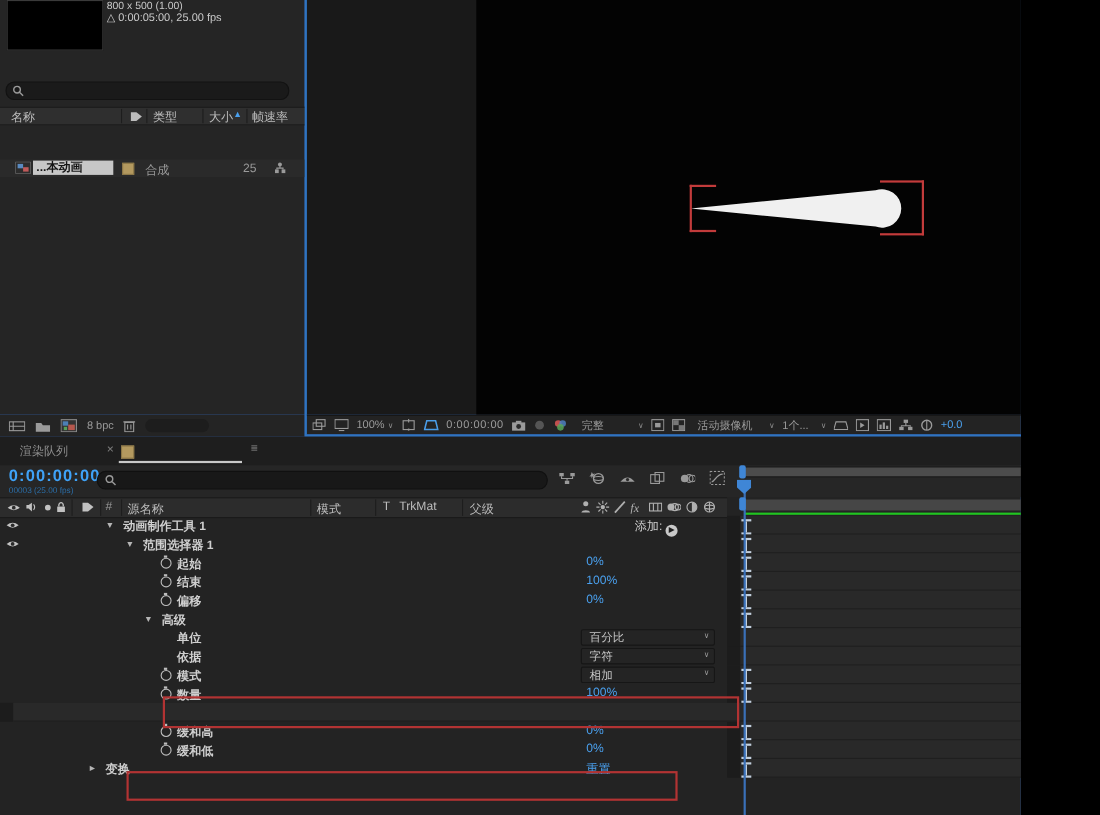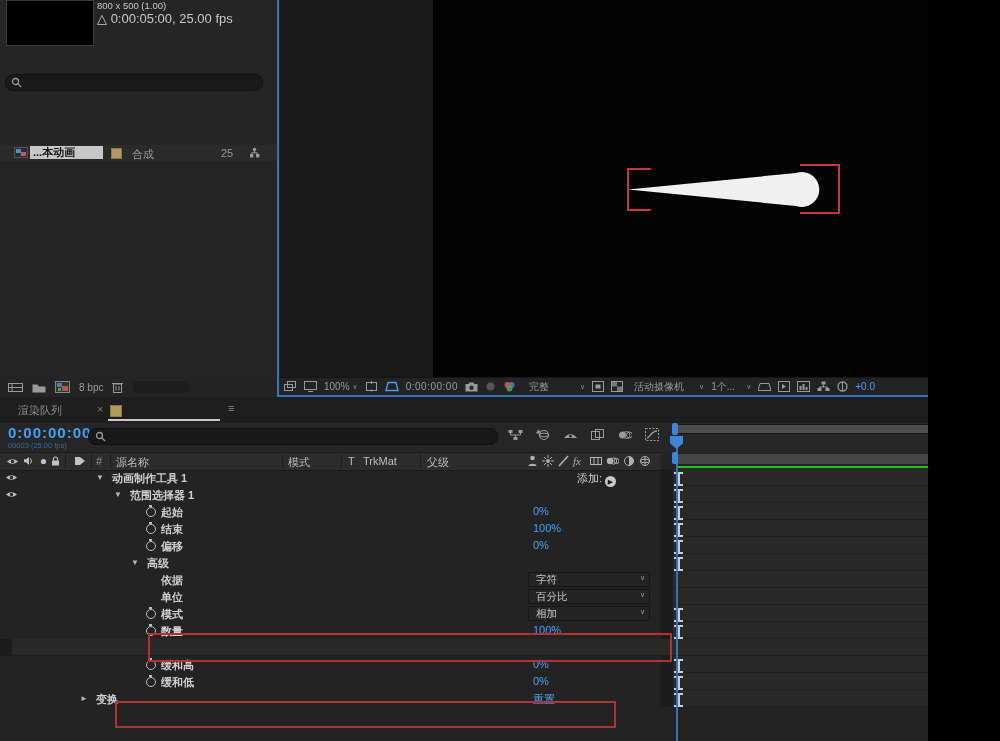--- a/index.html
+++ b/index.html
@@ -5,21 +5,21 @@
   html,body{margin:0;padding:0;background:#000;}
   .app{position:relative;width:928px;height:741px;background:#3b82f6;overflow:hidden;
        font-family:"Liberation Sans","DejaVu Sans",sans-serif;font-size:11px;color:#cfcfcf;}
   svg{display:block;}
   .ic{display:inline-block;vertical-align:middle;}
 
   
   .proj{position:absolute;left:0;top:0;width:277px;height:377px;background:#252525;}
   .thumb{position:absolute;left:6px;top:0;width:86px;height:44px;background:#000;border:1px solid #3a3a3a;}
   .meta1{position:absolute;left:97px;top:0;font-size:9.5px;color:#c9c9c9;}
-  .meta2{position:absolute;left:97px;top:11px;font-size:13px;color:#c9c9c9;}
+  .meta2{position:absolute;left:97px;top:11px;font-size:10px;color:#c9c9c9;}
   .psearch{position:absolute;left:5px;top:74px;width:256px;height:15px;background:#1a1a1a;
            border:1px solid #121212;border-radius:8px;}
   .phead{position:absolute;left:0;top:97px;width:277px;height:15px;background:#2f2f2f;
          border-top:1px solid #1a1a1a;border-bottom:1px solid #1a1a1a;}
   .phead .t{position:absolute;top:1px;color:#bdbdbd;}
   .vs{position:absolute;top:1px;bottom:1px;width:1px;background:#1d1d1d;}
   .prow{position:absolute;left:0;top:113px;width:277px;height:16px;background:#2a2a2a;margin-top:32px;}
   .namecell{position:absolute;left:30px;top:1px;width:70px;height:13px;background:#c7c7c7;
             color:#141414;font-weight:bold;padding-left:3px;line-height:13px;}
   
@@ -109,20 +109,34 @@
   <div class="proj">
     <div class="thumb"></div>
     <div class="meta1">800 x 500 (1.00)</div>
     <div class="meta2"><span>△</span> <span>0:00:05:00, 25.00 fps</span></div>
     <div class="psearch">
       <svg class="ic" width="12" height="12" style="margin:2px 0 0 5px">
         <circle cx="4.5" cy="4.5" r="3" fill="none" stroke="#9a9a9a" stroke-width="1.3"></circle>
           <line x1="7" y1="7" x2="10" y2="10" stroke="#9a9a9a" stroke-width="1.3"></line>
         </svg>
     </div>
+    <div class="phead">
+      <span class="t" style="left:10px">名称</span>
+      <span class="vs" style="left:110px"></span>
+      <svg class="ic" width="12" height="10" style="position:absolute;left:118px;top:3px">
+          <path d="M1 1h5l5 4-5 4H1z" fill="#bdbdbd"></path>
+        </svg>
+      <span class="vs" style="left:133px"></span>
+      <span class="t" style="left:139px">类型</span>
+      <span class="vs" style="left:184px"></span>
+      <span class="t" style="left:190px">大小</span>
+      <span class="t" style="left:212px;color:#4aa0ee;font-size:8px">▲</span>
+      <span class="vs" style="left:224px"></span>
+      <span class="t" style="left:229px">帧速率</span>
+    </div>
     <div class="prow">
       <svg class="ic" width="14" height="11" style="position:absolute;left:14px;top:2px">
         <rect x="0" y="0" width="14" height="11" fill="#2c2c2c" stroke="#777" stroke-width="1"></rect>
         <rect x="2" y="2" width="5" height="4" fill="#5a8ac0"></rect>
           <rect x="7" y="5" width="5" height="4" fill="#c05a5a"></rect>
         </svg>
       <span class="namecell">...本动画</span>
       <span style="position:absolute;left:111px;top:3px;width:9px;height:9px;background:#b3995f;border:1px solid #8c7747"></span>
       <span style="position:absolute;left:132px;top:2px;color:#9a9a9a">合成</span>
       <span style="position:absolute;left:221px;top:2px;color:#9a9a9a">25</span>
@@ -451,35 +465,35 @@
           <span class="rlbl" style="left:147px">高级</span>
         </div>
           <div class="gut"></div>
           <div class="rowR">
             <span class="ibeam"></span>
           </div>
       </div>
 
       <div class="trow">
         <div class="rowL">
+          <span class="rlbl" style="left:161px">单位</span>
+          <span class="dd">
+              <span class="ddt">百分比</span>
+              <span class="ddc">∨</span>
+            </span>
+        </div>
+          <div class="gut"></div>
+          <div class="rowR"></div>
+      </div>
+
+      <div class="trow">
+        <div class="rowL">
           <span class="rlbl" style="left:161px">依据</span>
           <span class="dd">
               <span class="ddt">字符</span>
-              <span class="ddc">∨</span>
-            </span>
-        </div>
-          <div class="gut"></div>
-          <div class="rowR"></div>
-      </div>
-
-      <div class="trow">
-        <div class="rowL">
-          <span class="rlbl" style="left:161px">单位</span>
-          <span class="dd">
-              <span class="ddt">百分比</span>
               <span class="ddc">∨</span>
             </span>
         </div>
           <div class="gut"></div>
           <div class="rowR"></div>
       </div>
 
       <div class="trow">
         <div class="rowL">
           <span class="sw" style="left:146px"></span>

